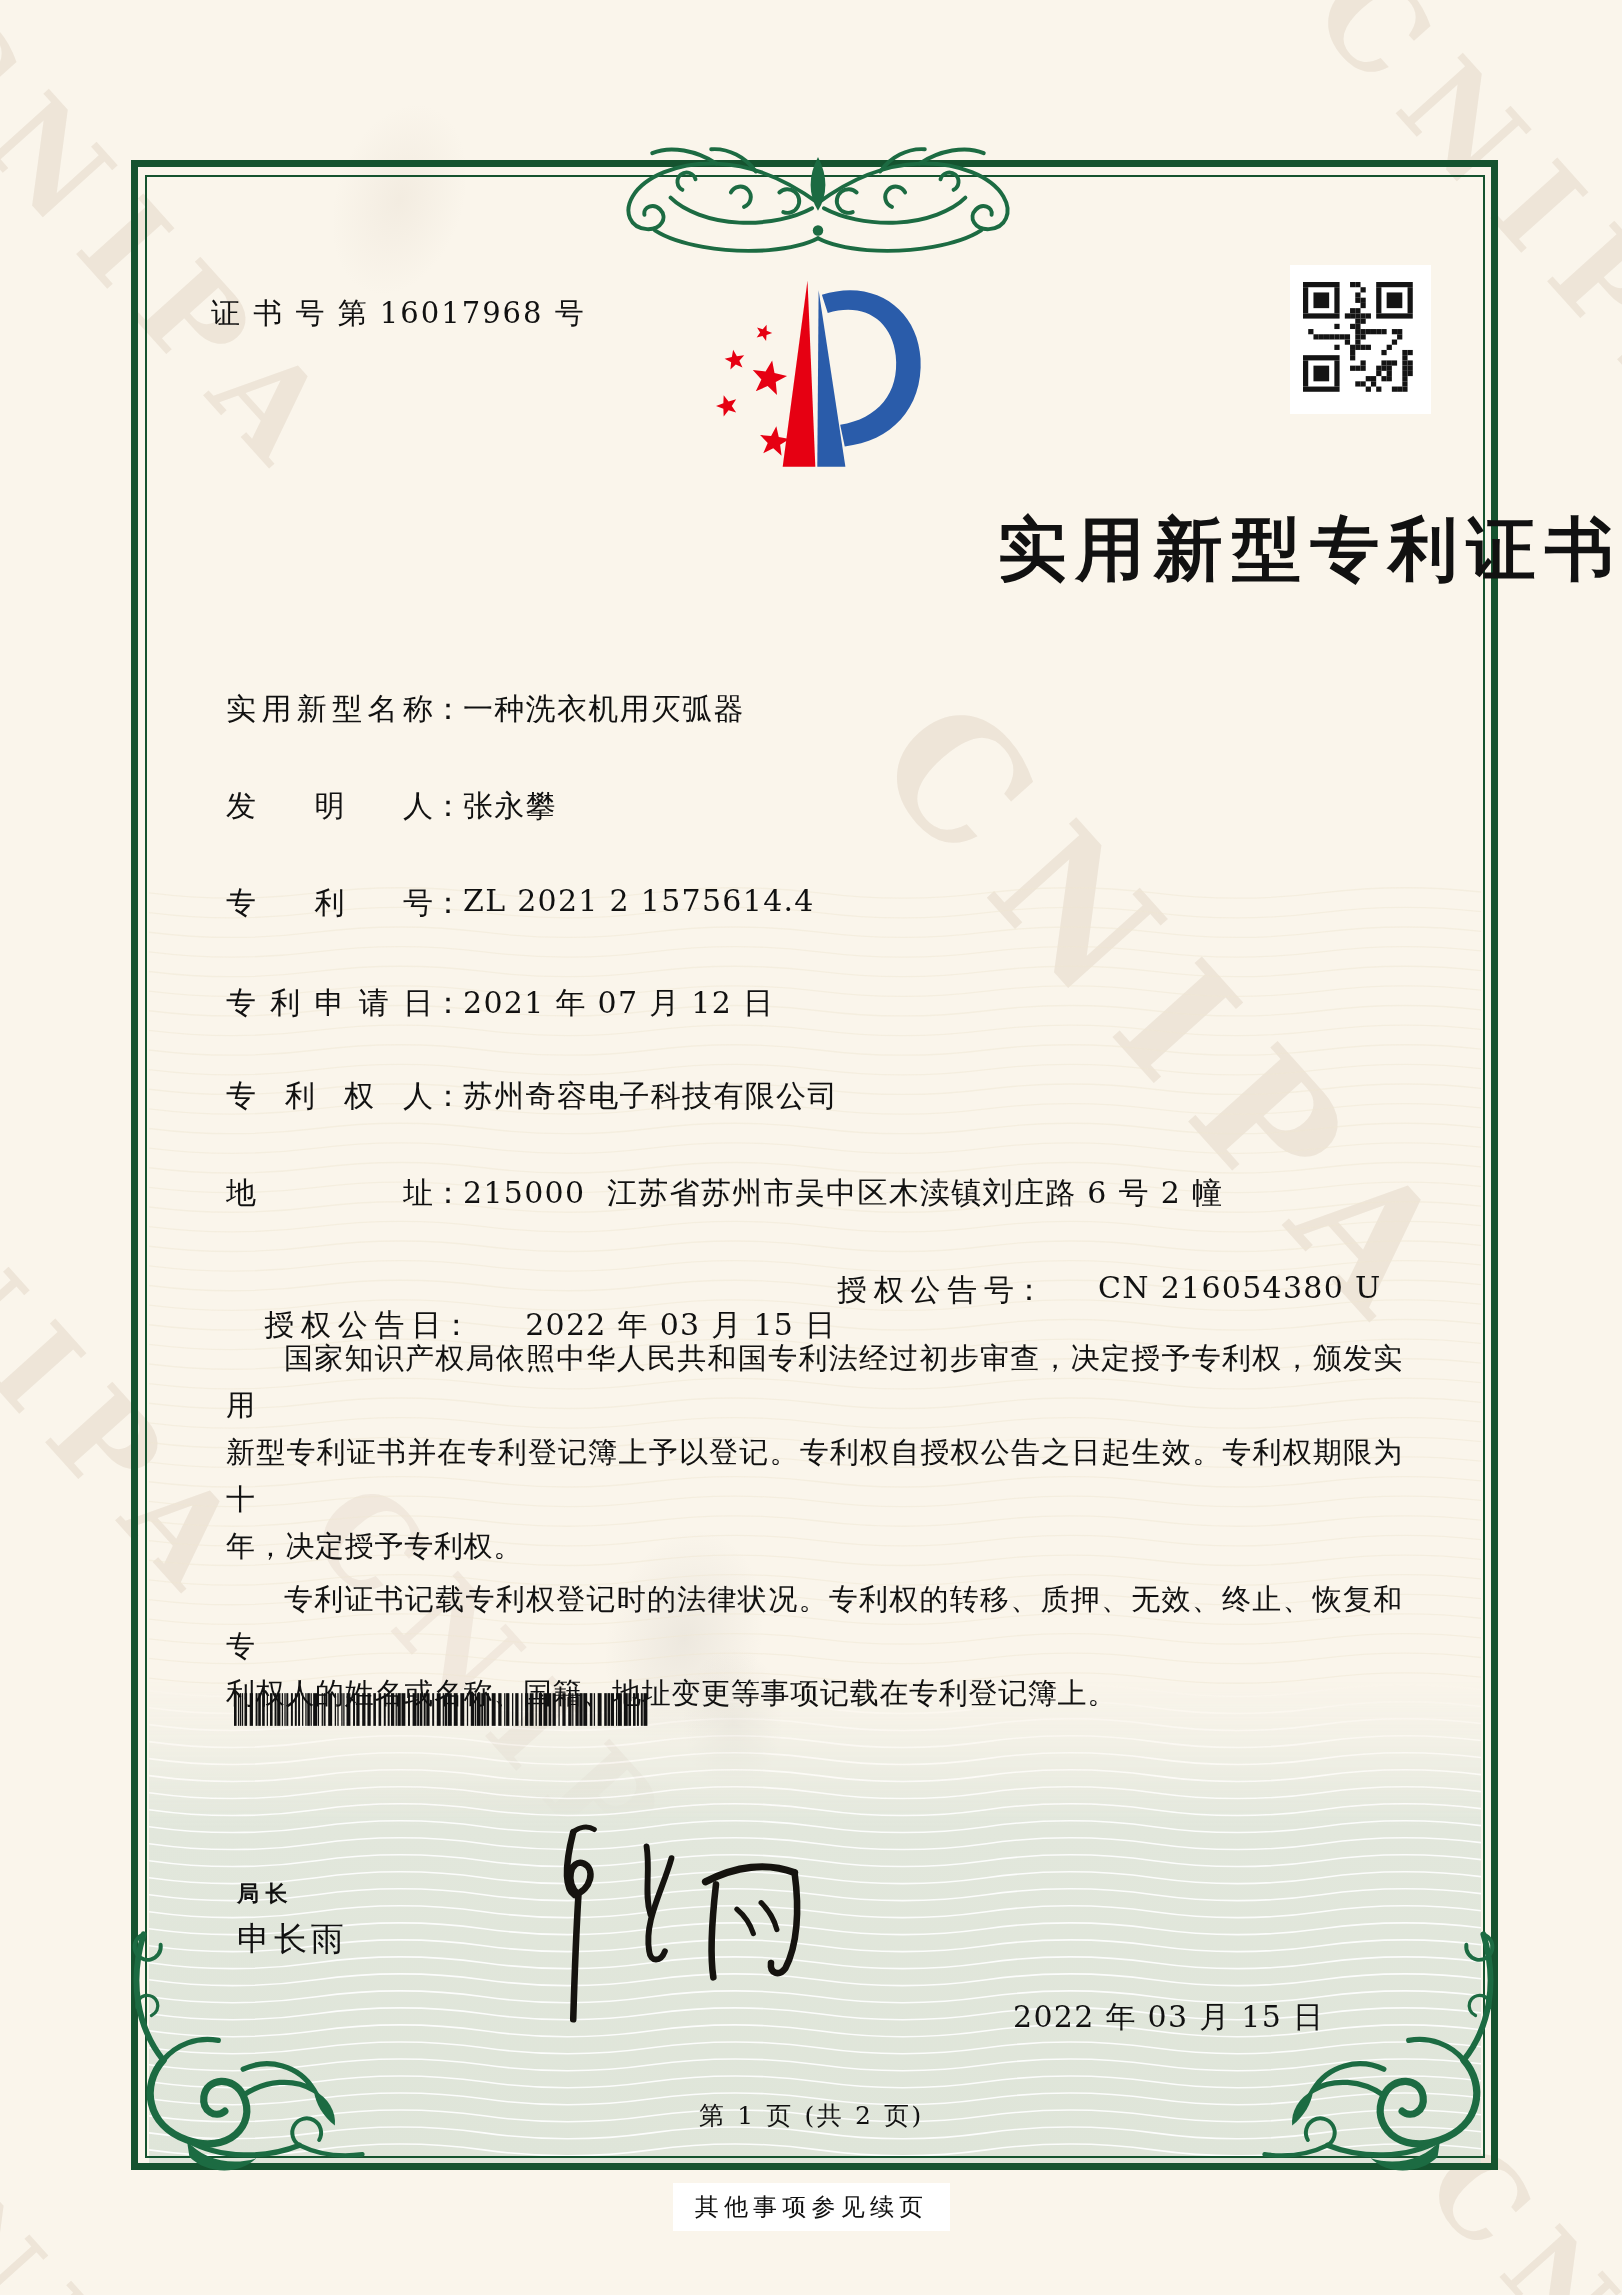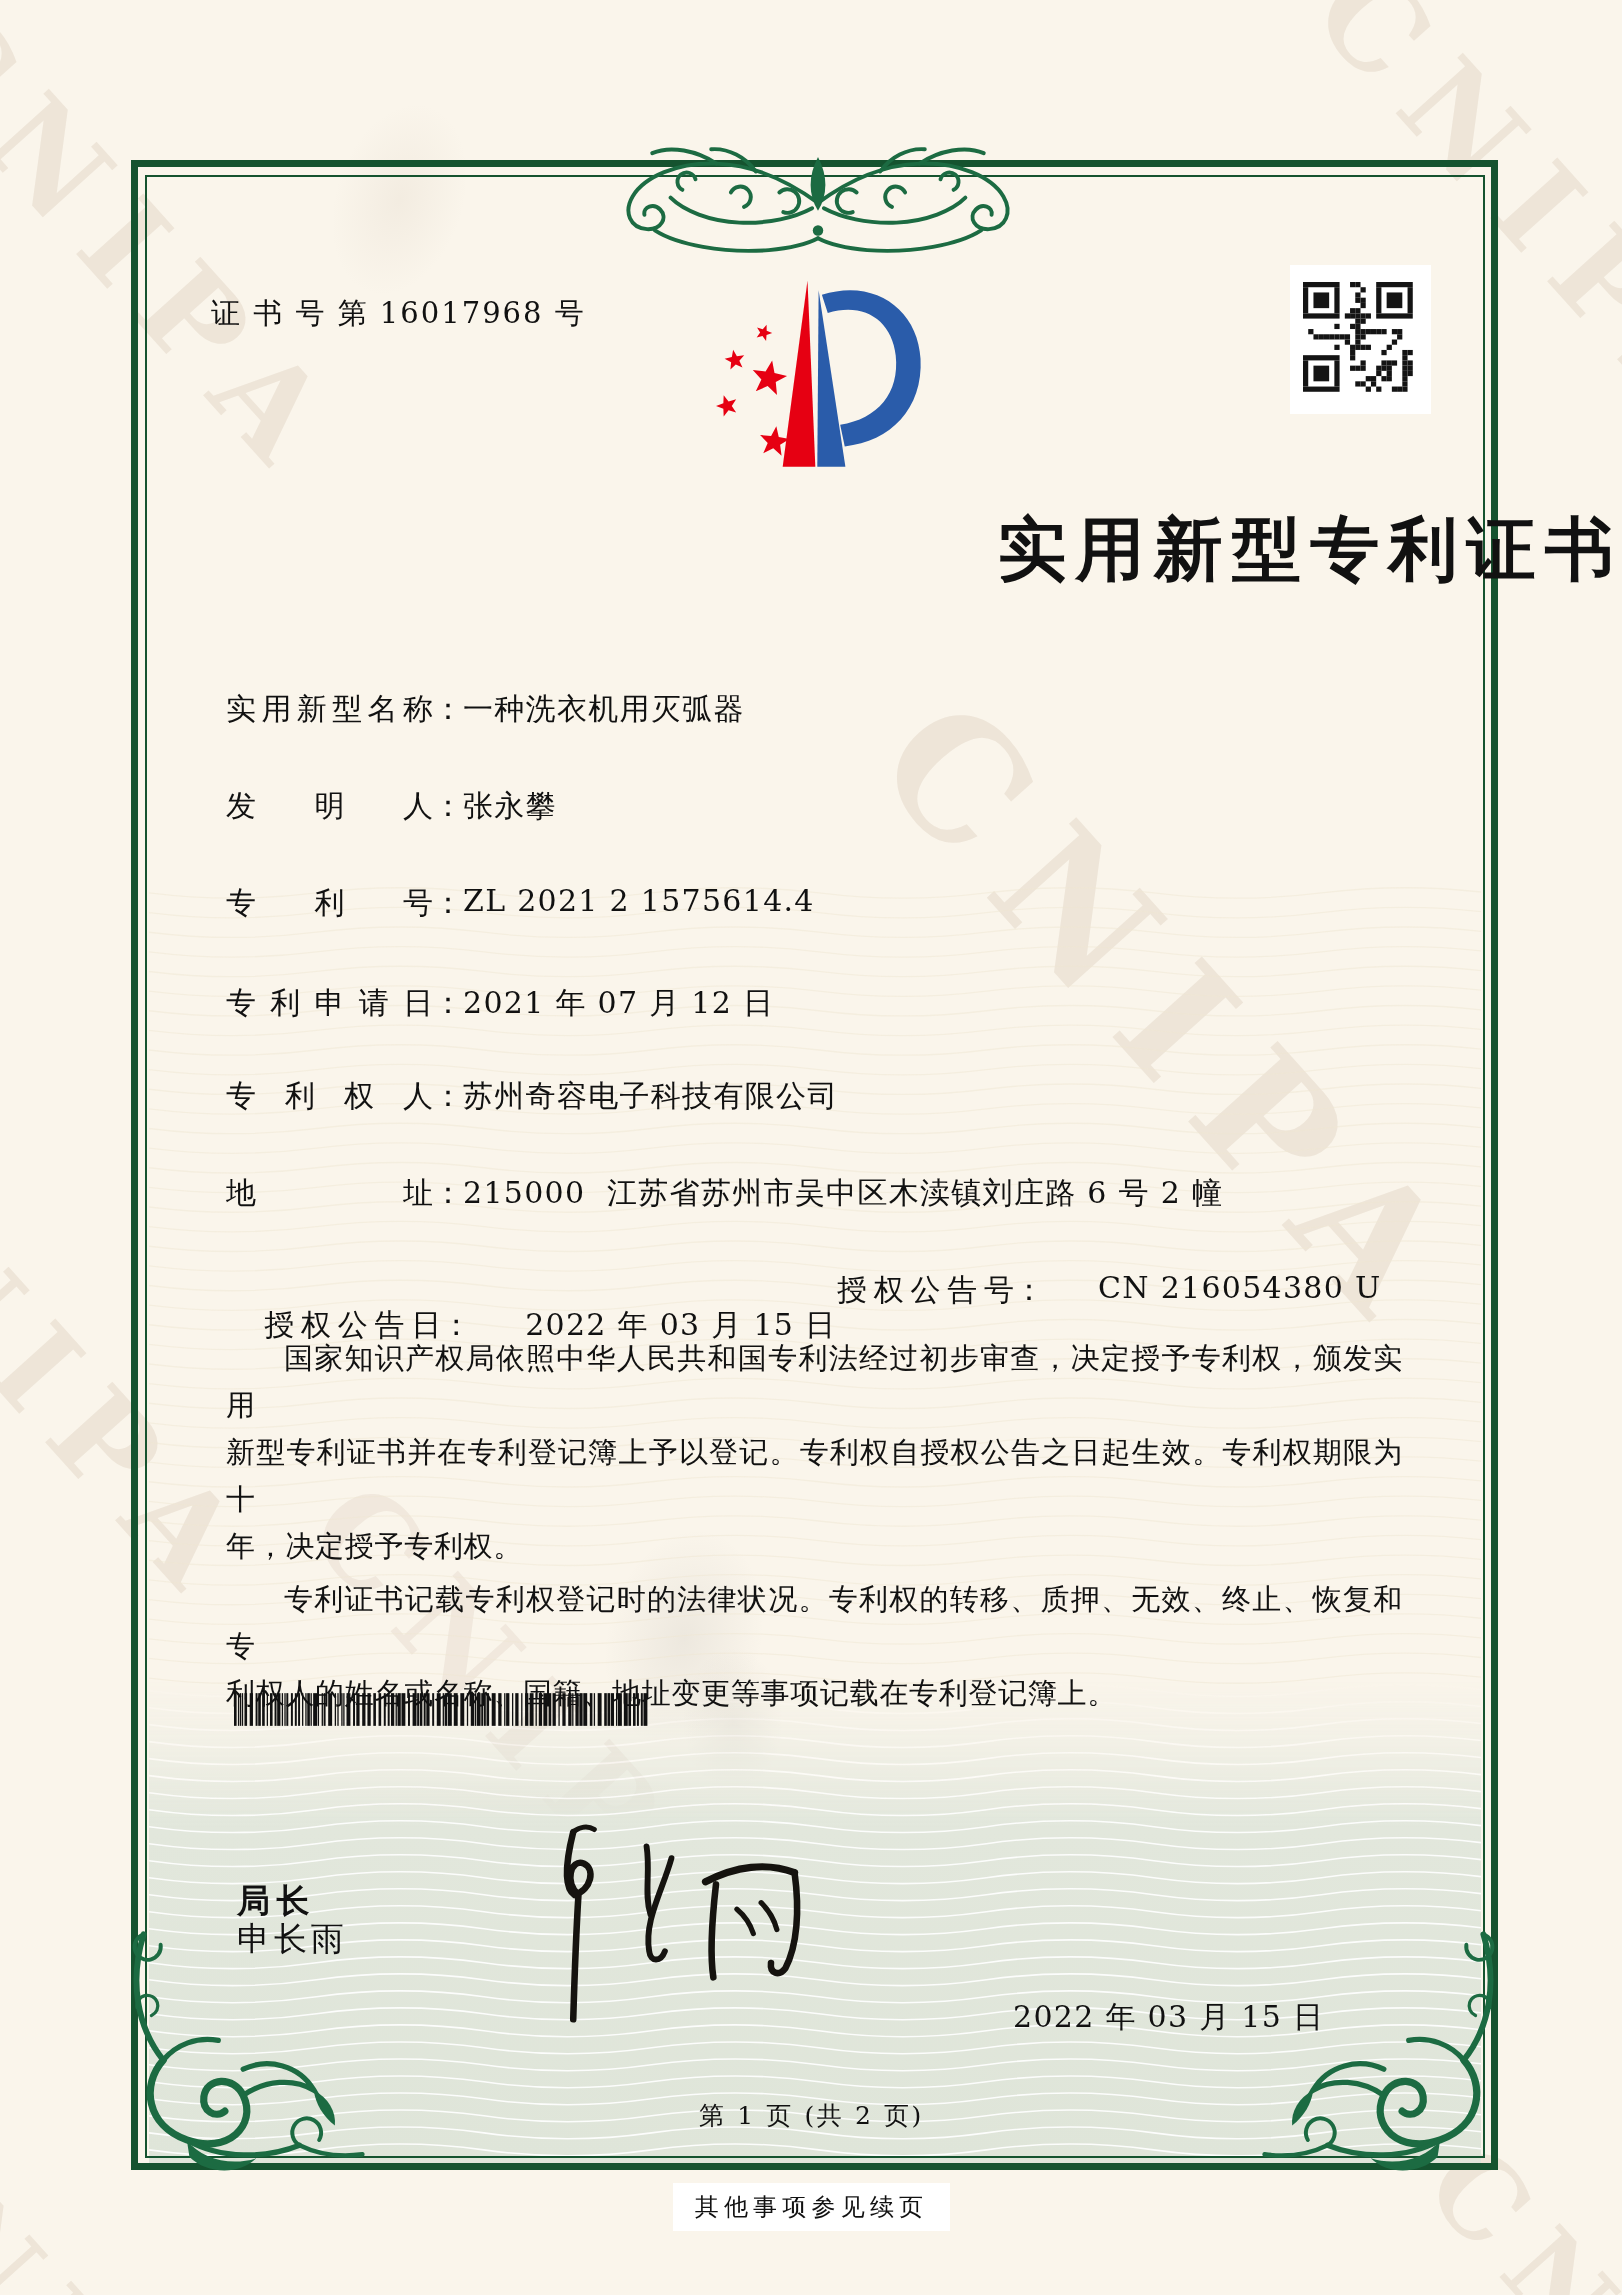--- a/index.html
+++ b/index.html
@@ -62,21 +62,21 @@
   .fvalue.gv{margin-left:54px;}
   .grant2{position:absolute;left:611px;top:0;white-space:pre;}
   
   .paras{position:absolute;left:226px;top:1335px;width:1177px;font-size:29px;line-height:47px;}
   .pline{text-align:justify;text-align-last:justify;letter-spacing:0.7px;}
   .pline.first{text-indent:2em;}
   .pline.last{text-align-last:left;}
   .p2{margin-top:6px;}
   
   .barcode{position:absolute;left:234px;top:1693px;width:416px;height:33px;}
-  .signer-title{position:absolute;left:237px;top:1879px;font-size:33px;font-weight:700;letter-spacing:6.5px;}
+  .signer-title{position:absolute;left:237px;top:1879px;font-size:22px;font-weight:700;letter-spacing:6.5px;}
   .signer-name{position:absolute;left:237px;top:1917px;font-size:33px;font-weight:400;letter-spacing:3.9px;}
   .signature{position:absolute;left:475px;top:1811px;width:406px;height:226px;}
   .issue-date{position:absolute;left:1013px;top:1997px;font-size:30px;letter-spacing:1.3px;white-space:pre;}
   .pageinfo{position:absolute;left:0;top:2099px;width:100%;text-align:center;font-size:25px;letter-spacing:2.6px;white-space:pre;}
   .footnote-wrap{position:absolute;left:0;top:2183px;width:100%;text-align:center;}
   .footnote{
     display:inline-block;background:#ffffff;padding:7.9px 22px;font-size:24px;
     letter-spacing:5.2px;white-space:pre;
   }
   

